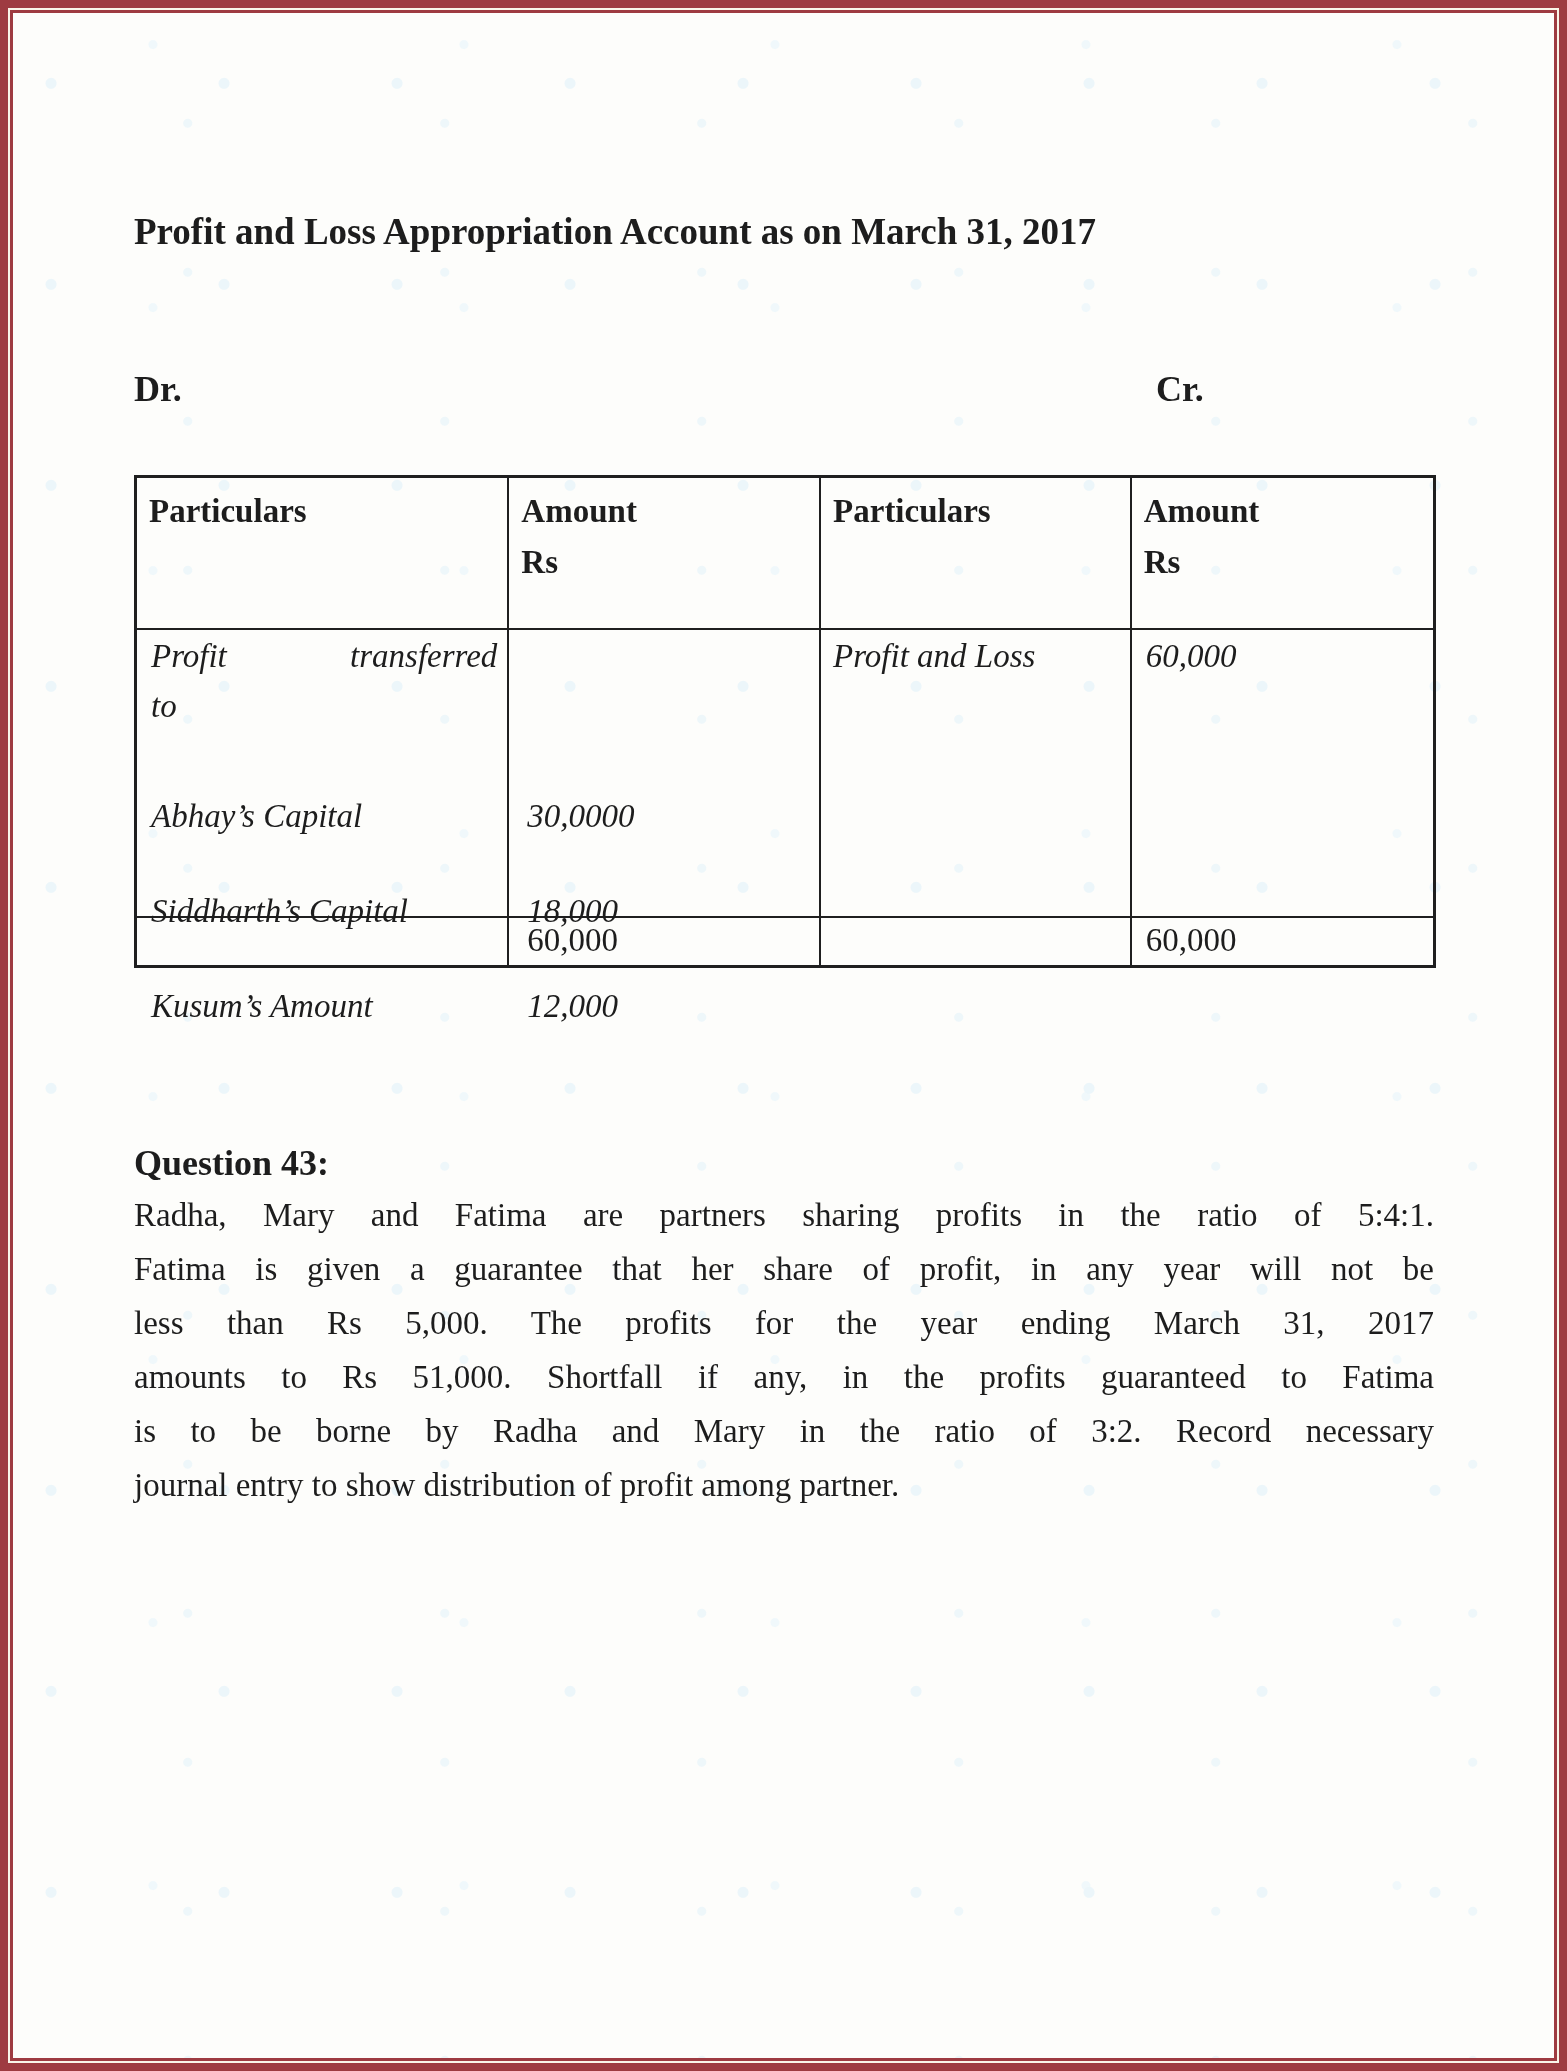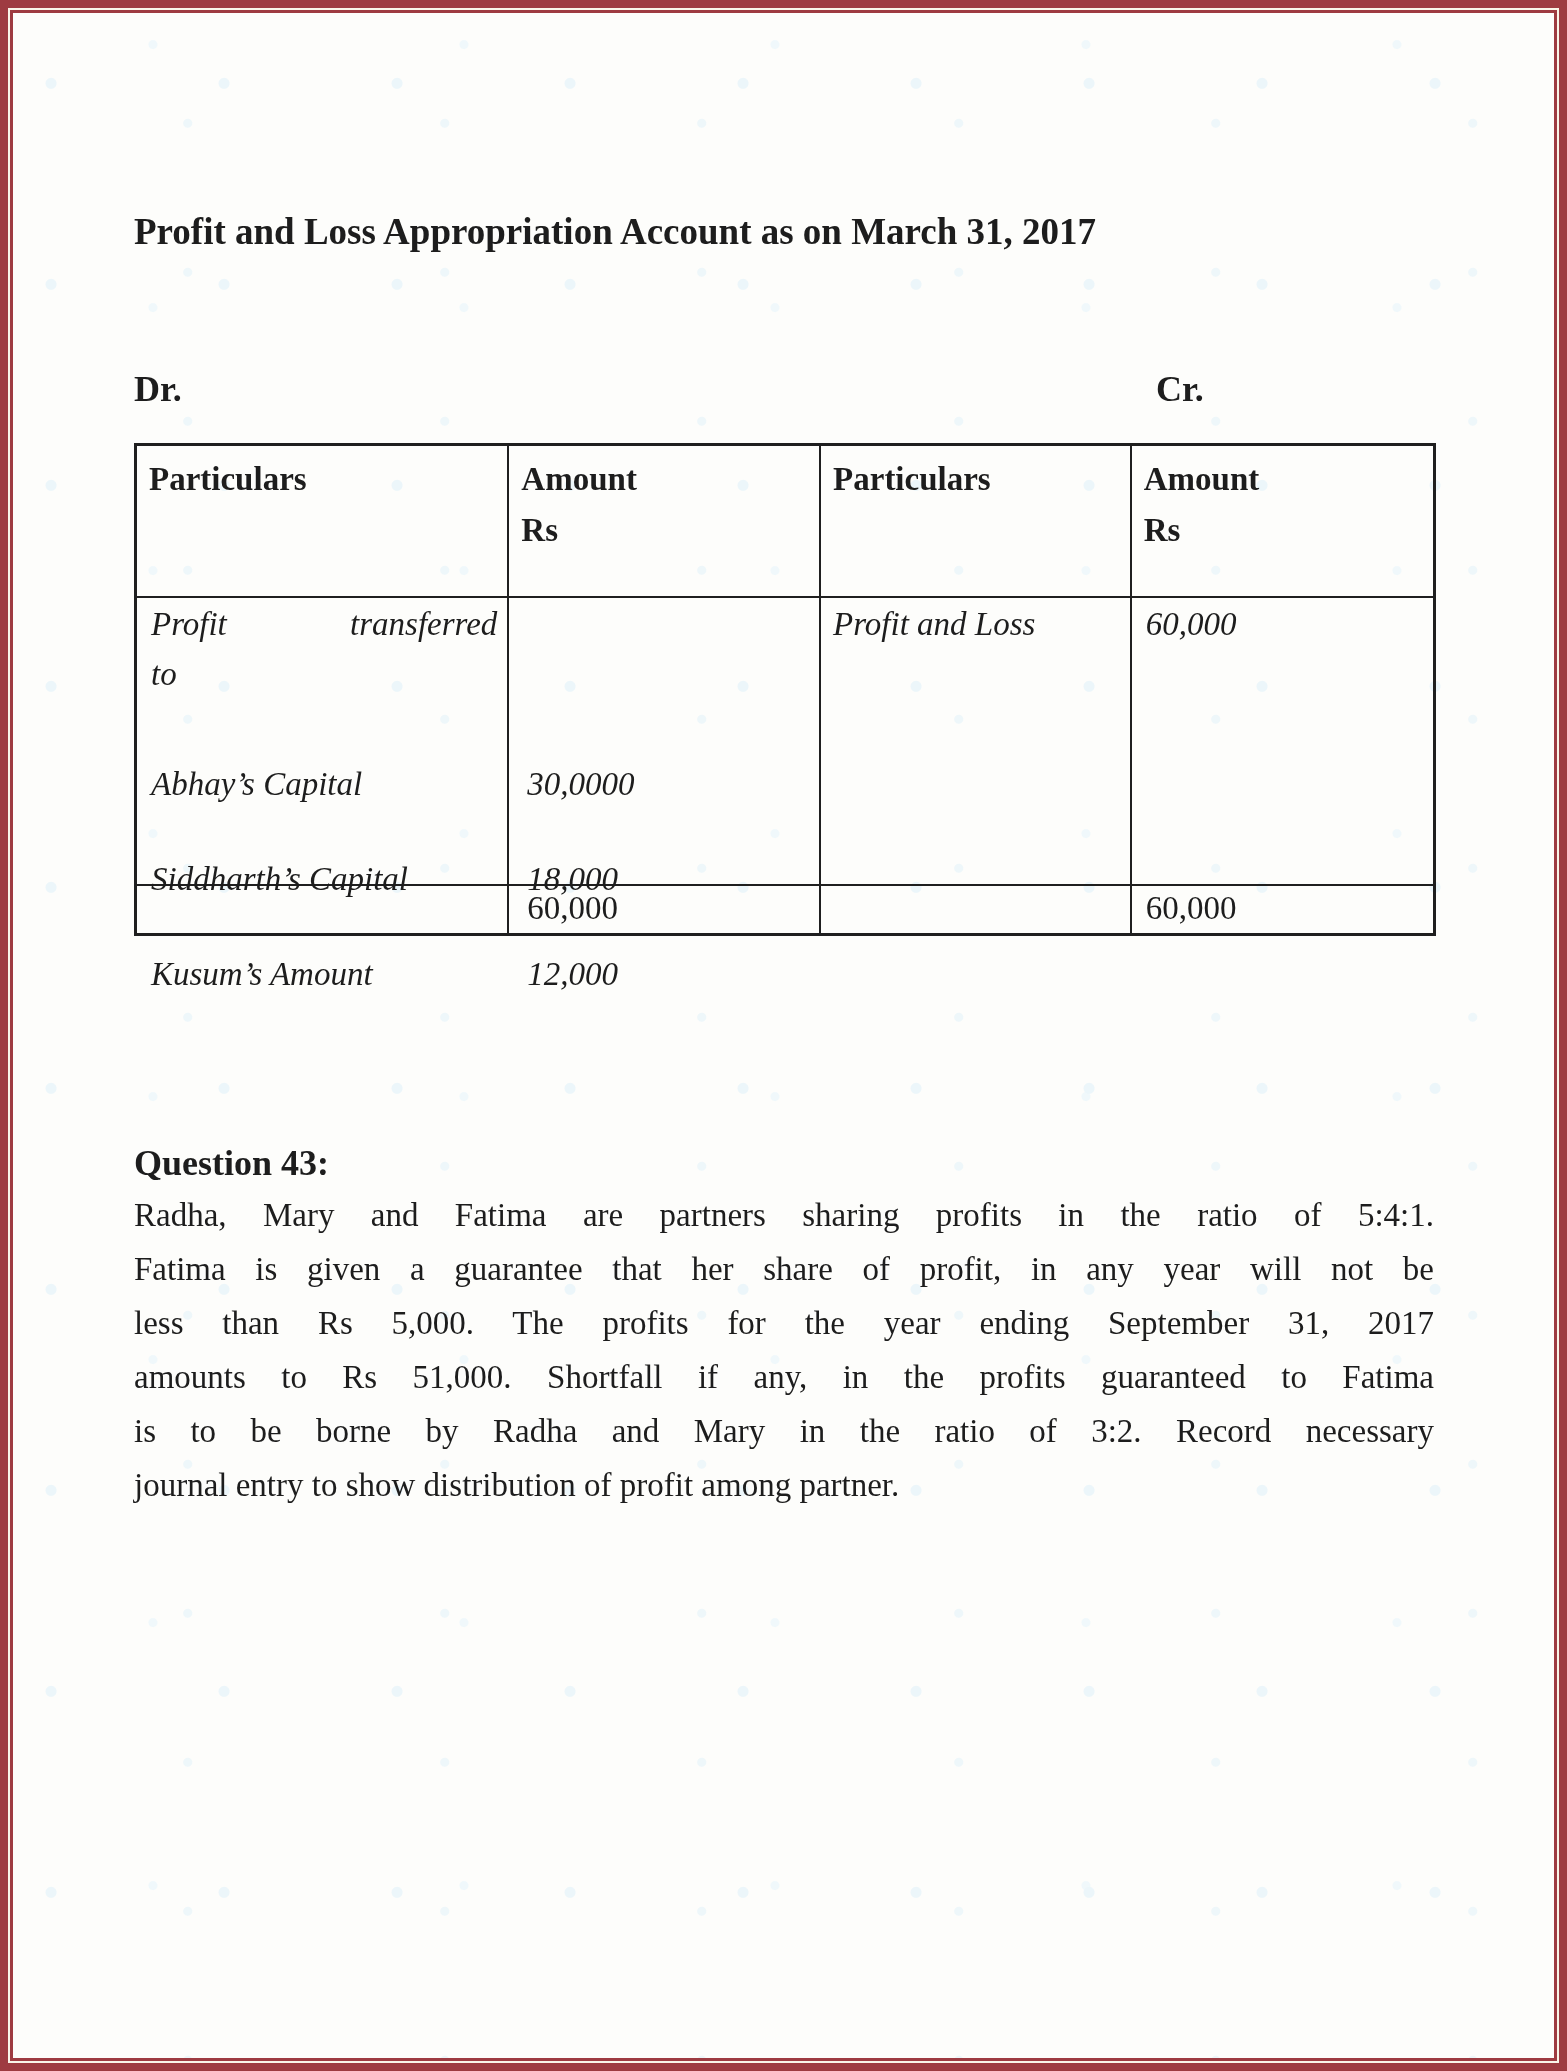--- a/index.html
+++ b/index.html
@@ -50,21 +50,21 @@
     border-collapse: collapse;
     table-layout: fixed;
     font-size: 33px;
   }
   table.ledger td {
     border: 2px solid var(--rule);
     vertical-align: top;
     position: relative;
     padding: 0;
   }
-  table.ledger { border: 3px solid var(--rule); }
+  table.ledger { border: 3px solid var(--rule); margin-top: 32px; }
   tr.hdr-row  { height: 152px; }
   tr.body-row { height: 288px; font-style: italic; }
   tr.total-row{ height: 50px; }
 
   .hdr {
     font-weight: bold;
     padding: 8px 10px 0 12px;
     line-height: 51px;
   }
   .abs { position: absolute; left: 14px; right: 10px; line-height: 40px; }
@@ -160,19 +160,19 @@
       </td>
     </tr>
   </tbody>
     </table>
 
   <div class="q-heading">Question 43:</div>
 
   <div class="para">
     <div class="pline jl">Radha, Mary and Fatima are partners sharing profits in the ratio of 5:4:1.</div>
     <div class="pline jl">Fatima is given a guarantee that her share of profit, in any year will not be</div>
-    <div class="pline jl">less than Rs 5,000. The profits for the year ending September 31, 2017</div>
+    <div class="pline jl">less than Rs 5,000. The profits for the year ending March 31, 2017</div>
     <div class="pline jl">amounts to Rs 51,000. Shortfall if any, in the profits guaranteed to Fatima</div>
     <div class="pline jl">is to be borne by Radha and Mary in the ratio of 3:2. Record necessary</div>
     <div class="pline">journal entry to show distribution of profit among partner.</div>
   </div>
 
 </div>
 
 </body></html>

